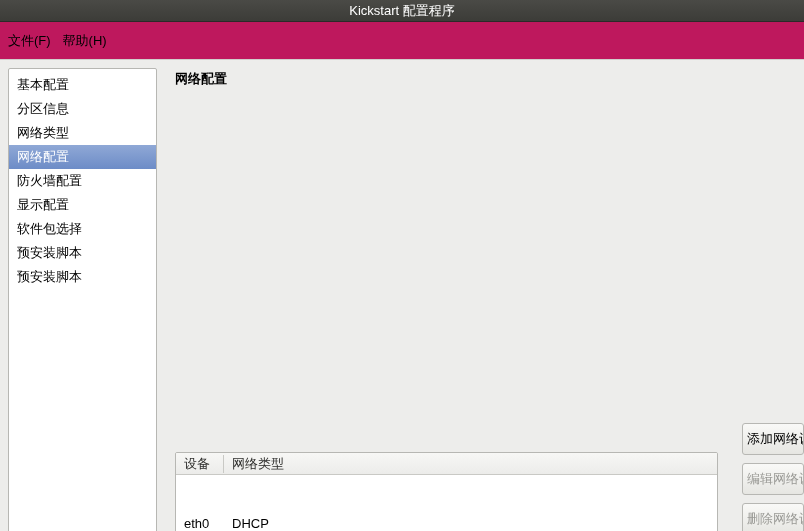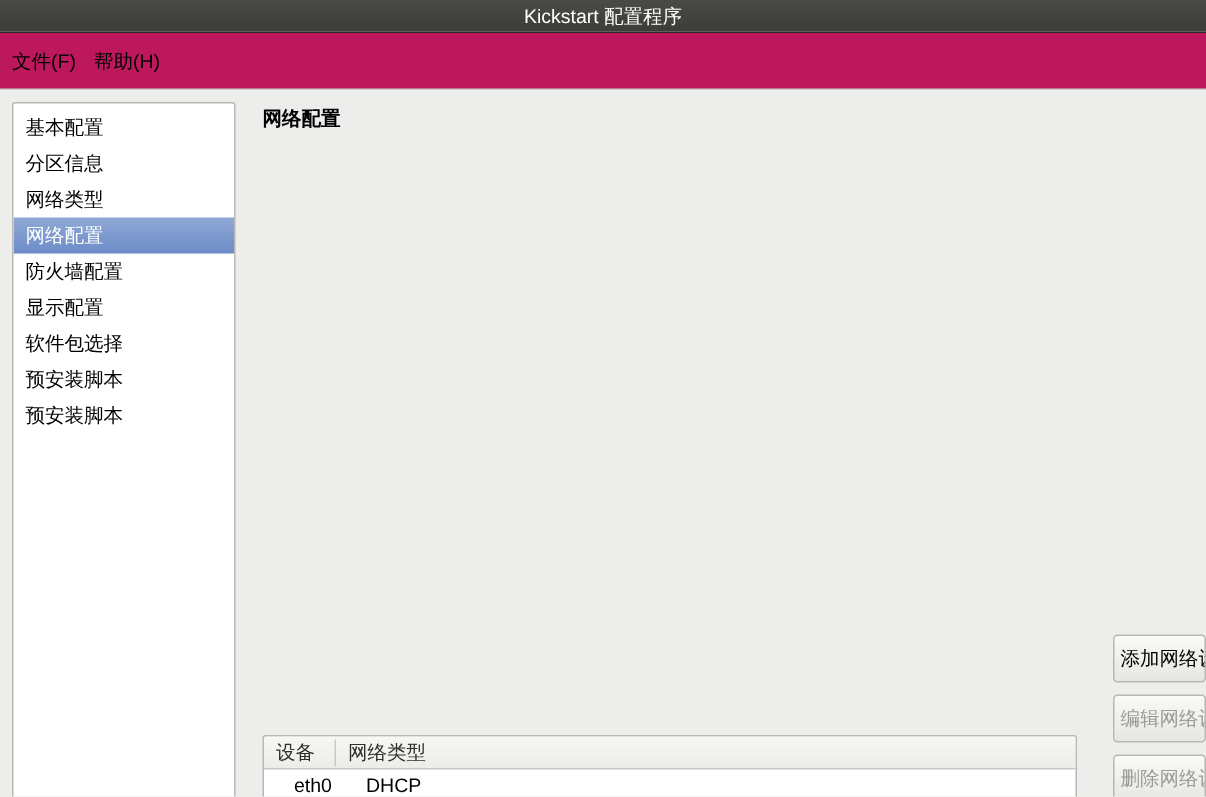--- a/index.html
+++ b/index.html
@@ -78,21 +78,21 @@
     padding: 0 8px;
     color: #2e2e2c;
   }
   .th.col-device { width: 48px; border-right: 1px solid #c9c9c5; }
   .th.col-type { flex: 1; }
   .table-body { flex: 1; }
   .row {
     display: flex;
     padding: 3px 0;
   }
-  .td { padding: 0 20px; }
+  .td { padding: 0 8px; margin-top: 38px; }
   .td.col-device { width: 48px; }
   .td.col-type { flex: 1; }
   .btn-col {
     display: flex;
     flex-direction: column;
     gap: 8px;
     width: 62px;
     padding-right: 0;
   }
   .btn {

